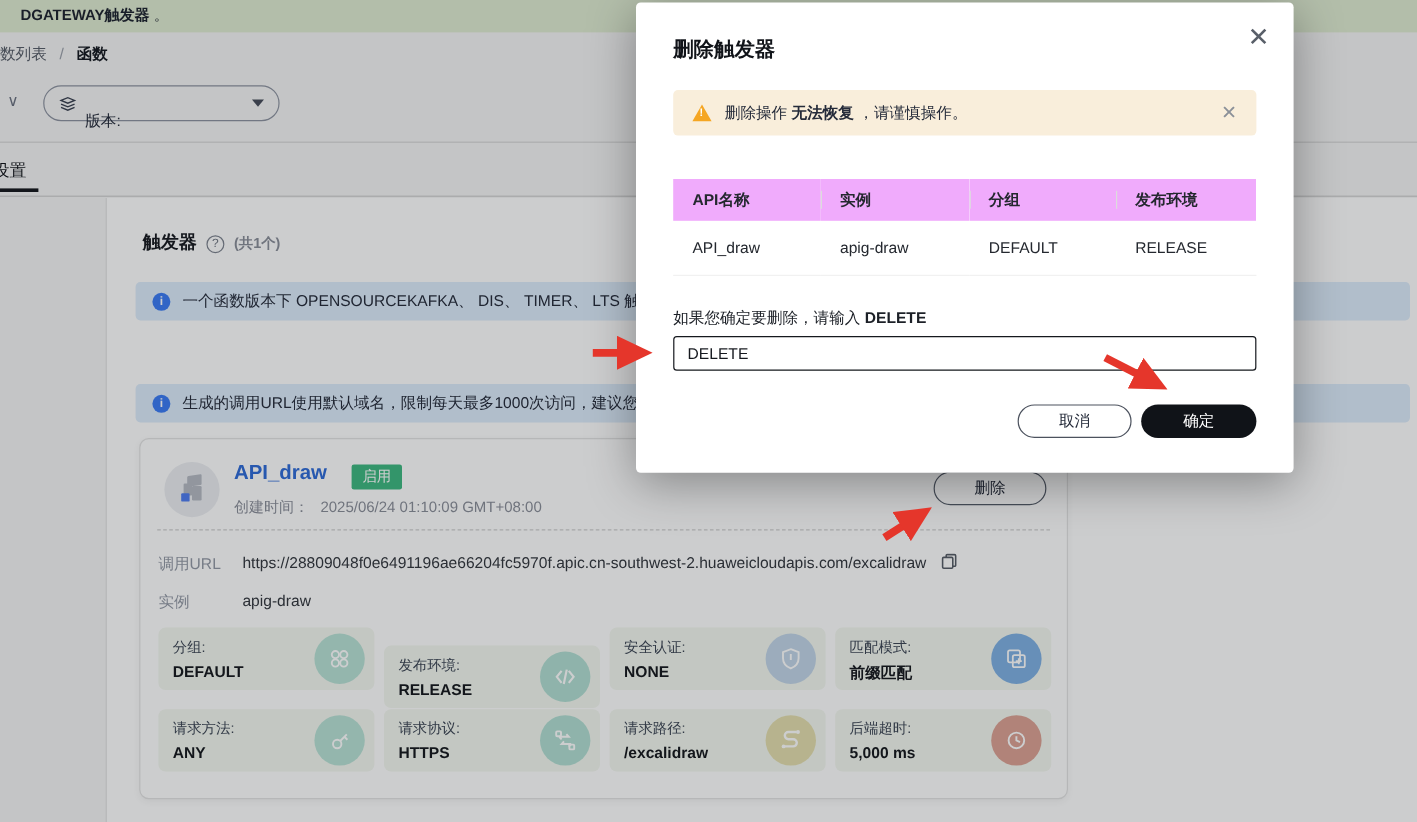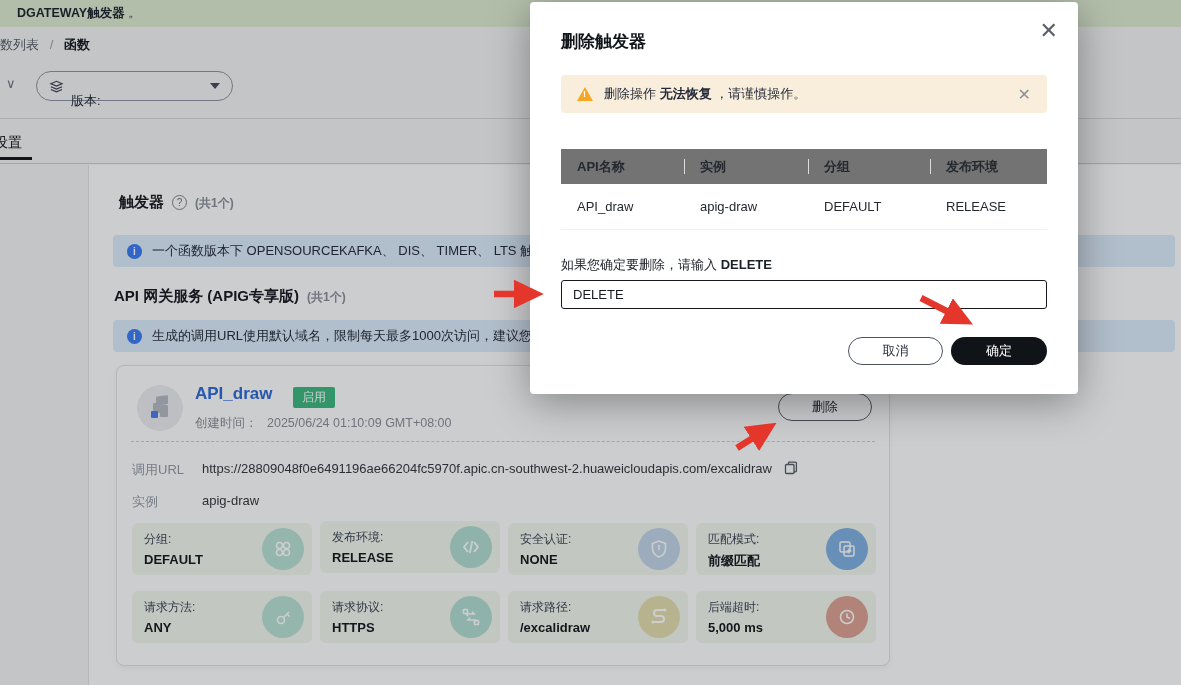--- a/index.html
+++ b/index.html
@@ -56,21 +56,21 @@
   
   .modal { position:absolute; left:530px; top:2px; width:548px; height:392px; background:#fff; border-radius:4px; box-shadow:0 8px 40px rgba(0,0,0,.35); z-index:20; }
   .modal-title { position:absolute; left:31px; top:28px; font-size:17px; font-weight:bold; color:#111419; }
   .modal-close { position:absolute; right:20px; top:18px; font-size:22px; color:#595f69; cursor:pointer; line-height:1; }
   .warn-banner { position:absolute; left:31px; top:73px; width:486px; height:38px; background:#f9eedb; border-radius:4px; display:flex; align-items:center; padding:0 16px; font-size:13px; color:#252b3a; }
   .warn-tri { width:0; height:0; border-left:8px solid transparent; border-right:8px solid transparent; border-bottom:14px solid #f5a623; position:relative; margin-right:11px; }
   .warn-tri:after { content:"!"; position:absolute; left:-2px; top:2px; color:#fff; font-size:9px; font-weight:bold; }
   .warn-close { margin-left:auto; color:#8b9098; font-size:16px; cursor:pointer; }
   .modal-sub { position:absolute; left:31px; top:121px; font-size:13px; color:#1c2027; }
   .m-table { position:absolute; left:31px; top:147px; width:486px; font-size:13px; color:#24282f; border-collapse:collapse; }
-  .m-table thead td { background:#737373; font-weight:bold; height:35px; padding-left:16px; position:relative; }
+  .m-table thead td { background:#f0abfc; font-weight:bold; height:35px; padding-left:16px; position:relative; }
   .m-table thead td + td:before { content:""; position:absolute; left:0; top:10px; height:15px; width:1px; background:#dcdcdc; }
   .m-table tbody td { height:45px; padding-left:16px; border-bottom:1px solid #f1f1f1; }
   .confirm-label { position:absolute; left:31px; top:254px; font-size:13px; color:#1c2027; }
   .delete-input { position:absolute; left:31px; top:278px; width:486px; height:29px; border:1px solid #15181d; border-radius:3px; padding:0 11px; font-size:13px; color:#16191f; font-family:"Liberation Sans",sans-serif; background:#fff; }
   .modal-cancel { left:318px; top:335px; width:95px; height:28px; line-height:26px; position:absolute; border:1px solid #4c525e; border-radius:14px; background:#fff; color:#252b3a; font-size:13px; text-align:center; cursor:pointer; }
   .modal-ok { left:421px; top:335px; width:96px; height:28px; line-height:28px; position:absolute; border:none; border-radius:14px; background:#101318; color:#fff; font-size:13px; text-align:center; cursor:pointer; }
 
   .arrows { position:absolute; inset:0; z-index:30; pointer-events:none; }
 </style>
 </head>
@@ -113,23 +113,20 @@
 
       <div class="sec-h" style="left:30px; top:28px;">
         <span>触发器</span><span class="help-badge">?</span><span class="count">(共1个)</span>
       </div>
 
       <div class="info-banner" style="top:70px;">
         <i class="info-i">i</i>
         <span>一个函数版本下 OPENSOURCEKAFKA、 DIS、 TIMER、 LTS 触发器</span>
       </div>
 
-      <div class="sec-h" style="left:25px; top:122px;">
-        <span>API 网关服务 (APIG专享版)</span><span class="count">(共1个)</span>
-      </div>
 
       <div class="info-banner" style="top:155px;">
         <i class="info-i">i</i>
         <span>生成的调用URL使用默认域名，限制每天最多1000次访问，建议您绑定</span>
       </div>
 
       <div class="trigger-panel">
         <div class="avatar">
           <svg width="26" height="26" viewBox="0 0 26 26">
             <g fill="#b6bac3">
@@ -169,21 +166,21 @@
             <svg width="20" height="20" viewBox="0 0 20 20">
                 <g fill="none" stroke="#fff" stroke-width="1.6">
                   <circle cx="6.5" cy="6.5" r="3"></circle>
                   <circle cx="13.5" cy="6.5" r="3"></circle>
                   <circle cx="6.5" cy="13.5" r="3"></circle>
                   <circle cx="13.5" cy="13.5" r="3"></circle>
                 </g>
               </svg>
           </span>
         </div>
-        <div class="tile" style="left:203px; top:155px;">
+        <div class="tile" style="left:203px; top:172px;">
           <div class="tlabel">发布环境:</div>
           <div class="tvalue">RELEASE</div>
           <span class="circ" style="background:#b2dfd3;">
             <svg width="22" height="22" viewBox="0 0 22 22">
                 <g fill="none" stroke="#fff" stroke-width="1.8">
                   <path d="M8 6 L4 11 L8 16"></path>
                   <path d="M14 6 L18 11 L14 16"></path>
                   <path d="M12.3 5 L9.8 17"></path>
                 </g>
               </svg>

